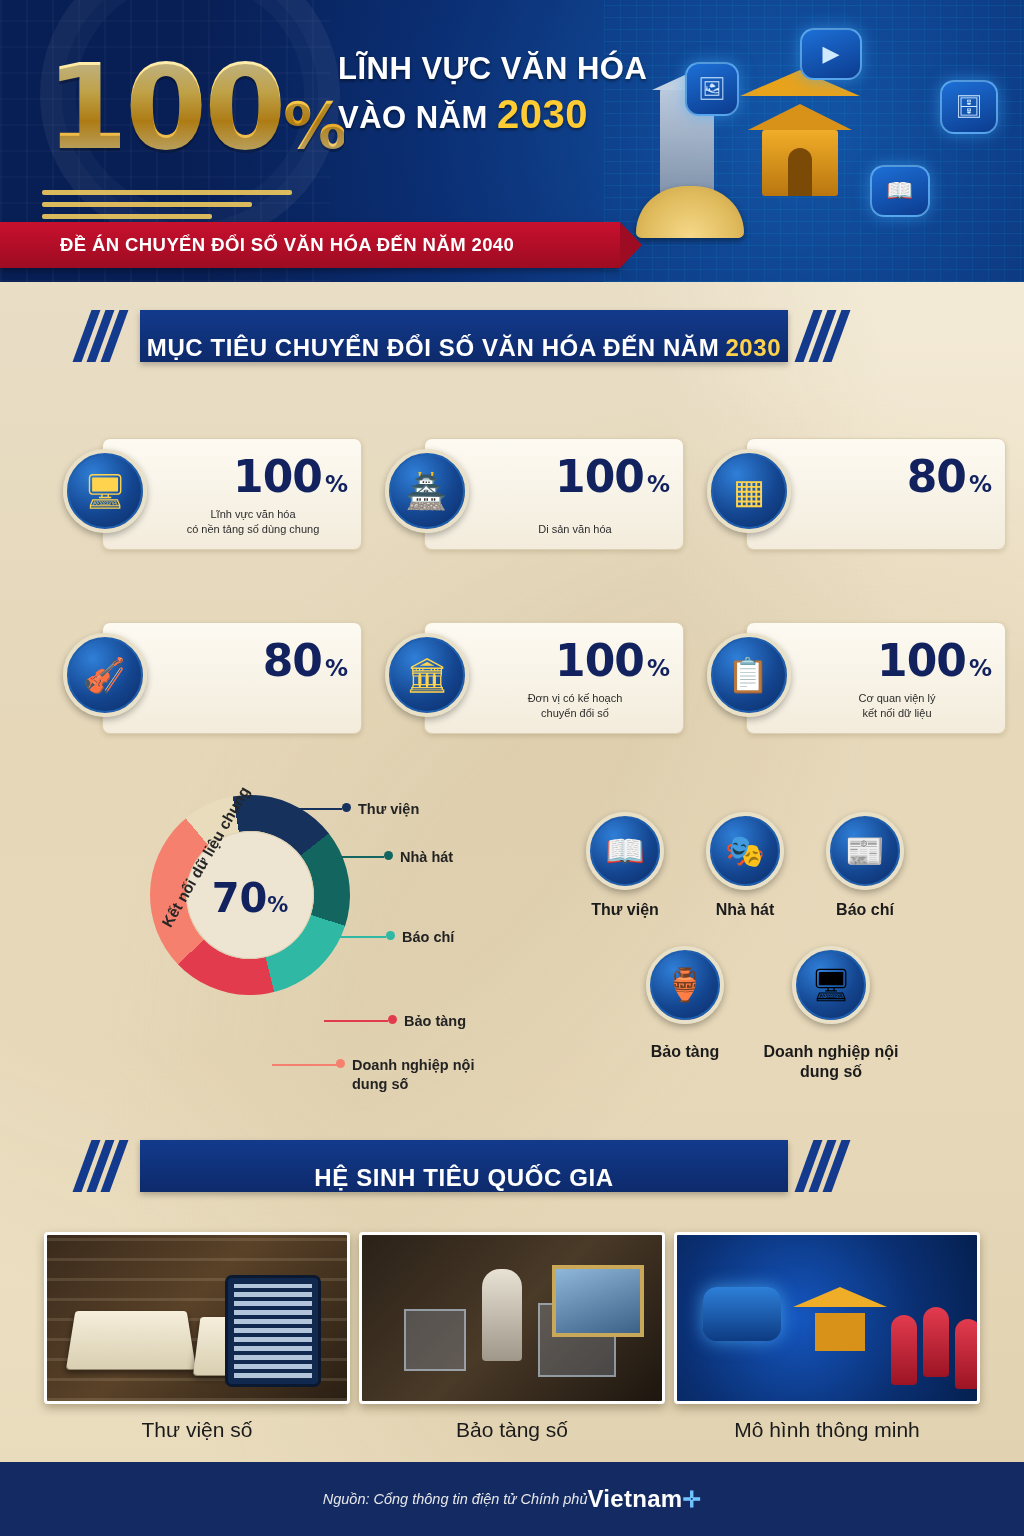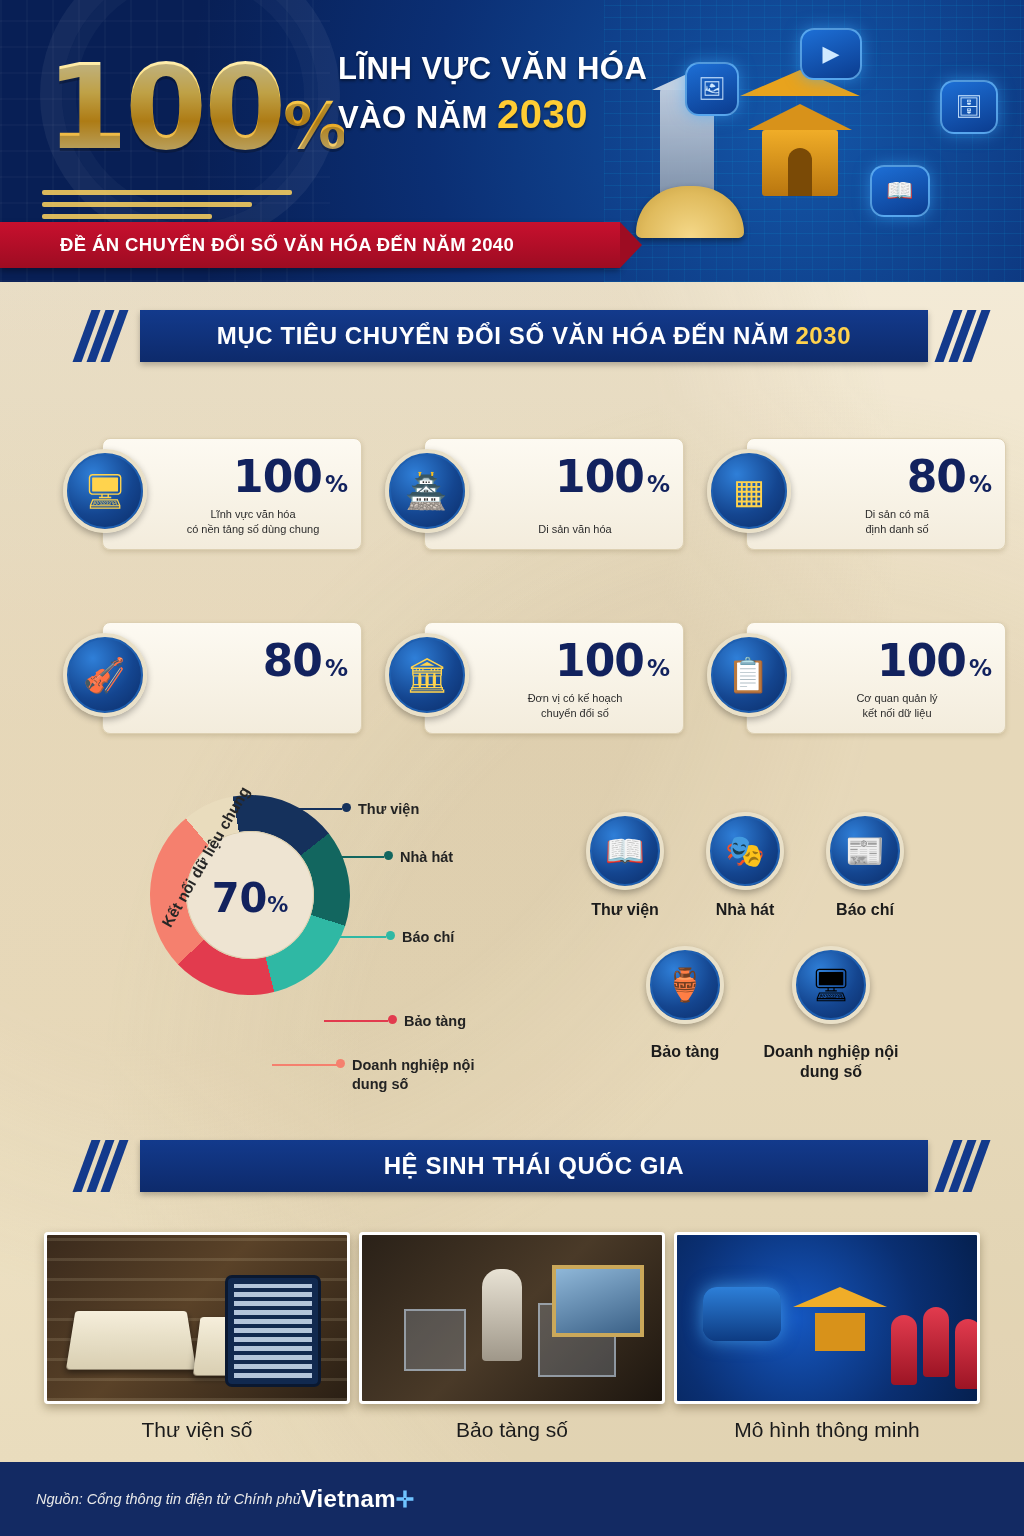--- a/index.html
+++ b/index.html
@@ -131,22 +131,22 @@
   .paper::before {
     content:""; position:absolute; inset:0;
     background:
       radial-gradient(ellipse at 20% 20%, rgba(190,170,130,.22) 0 40%, transparent 60%),
       radial-gradient(ellipse at 80% 70%, rgba(190,170,130,.20) 0 40%, transparent 62%);
     opacity:.9;
   }
 
   
   .banner {
-    position:absolute; left:140px; width:788px; height:52px;
-    display:flex; align-items:center; justify-content:center;
+    position:absolute; left:140px; width:648px; height:52px;
+    display:flex; align-items:flex-end; justify-content:center;
     background:linear-gradient(180deg,#133a8c 0%,#0d2a6b 100%);
     color:#fff; font-weight:bold; font-size:24px; letter-spacing:.6px;
     box-shadow:0 3px 6px rgba(0,0,0,.25);
   }
   .banner .yr { color:#ffd24d; margin-left:6px;}
   .chev { position:absolute; top:0; height:52px; display:flex; }
   .chev i {
     display:block; width:9px; height:52px; margin-right:5px;
     background:#133a8c; transform:skewX(-20deg);
   }
@@ -280,21 +280,21 @@
   .vrtemple .b { position:absolute; left:18px; top:26px; width:50px; height:38px; background:#d8921a;}
   .dancer {
     position:absolute; width:26px; height:70px; border-radius:13px 13px 4px 4px;
     background:linear-gradient(180deg,#e23b4e,#9c1424);
   }
 
   
   .footer {
     position:absolute; left:0; top:1462px; width:1024px; height:74px;
     background:#132a63;
-    display:flex; align-items:center; justify-content:flex-start;
+    display:flex; align-items:center; justify-content:center;
     padding:0 36px;
   }
   .footer .src { color:#e8e8e8; font-size:14.5px; font-style:italic; }
   .footer .brand { color:#fff; font-size:24px; font-weight:bold; letter-spacing:.3px;}
   .footer .brand .plus { color:#6fc3ff; font-size:22px; }
 </style>
 </head>
 <body>
 
 <div class="header">
@@ -363,43 +363,39 @@
 <div class="stat" style="left:424px; top:438px;">
   <div class="medal">🏯</div>
   <div class="num"><span>100</span><span class="s">%</span></div>
   <div class="txt">
     <div>Di sản văn hóa</div>
   </div>
 </div>
 <div class="stat" style="left:746px; top:438px;">
   <div class="medal">▦</div>
   <div class="num"><span>80</span><span class="s">%</span></div>
-  <div class="txt">
-    <div>Di sản có mã</div>
-    <div>định danh số</div>
-  </div>
 </div>
 
 <div class="stat" style="left:102px; top:622px;">
   <div class="medal">🎻</div>
   <div class="num"><span>80</span><span class="s">%</span></div>
 </div>
 <div class="stat" style="left:424px; top:622px;">
   <div class="medal">🏛</div>
   <div class="num"><span>100</span><span class="s">%</span></div>
   <div class="txt">
     <div>Đơn vị có kế hoạch</div>
     <div>chuyển đổi số</div>
   </div>
 </div>
 <div class="stat" style="left:746px; top:622px;">
   <div class="medal">📋</div>
   <div class="num"><span>100</span><span class="s">%</span></div>
   <div class="txt">
-    <div>Cơ quan quản lý</div>
+    <div>Cơ quan viện lý</div>
     <div>kết nối dữ liệu</div>
   </div>
 </div>
 
 <div class="donut-wrap">
   <div class="donut"></div>
   <div class="donut-label">
     <span>70</span><span class="s">%</span>
   </div>
 </div>
@@ -445,21 +441,21 @@
 
 <div class="ecocircle" style="left:792px; top:946px;">🖥</div>
 <div class="ecolabel" style="left:756px; top:1042px;">Doanh nghiệp nội dung số</div>
 
 <div class="banner" style="top:1140px;">
   <div class="chev left">
       <i></i>
       <i></i>
       <i></i>
     </div>
-  <span>HỆ SINH THÁI QUỐC GIA</span>
+  <span>HỆ SINH TIÊU QUỐC GIA</span>
   <div class="chev right">
       <i></i>
       <i></i>
       <i></i>
     </div>
 </div>
 
 <div class="photo p1" style="left:44px; top:1232px;">
   <div class="shelf"></div>
   <div class="bookpage"></div>

